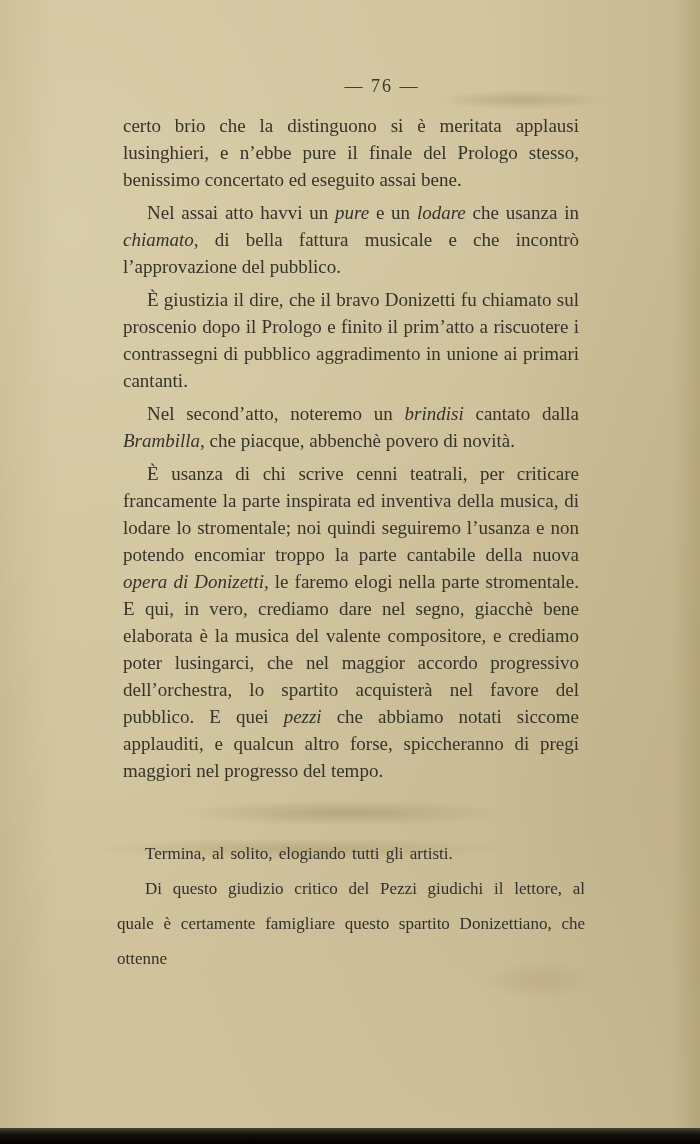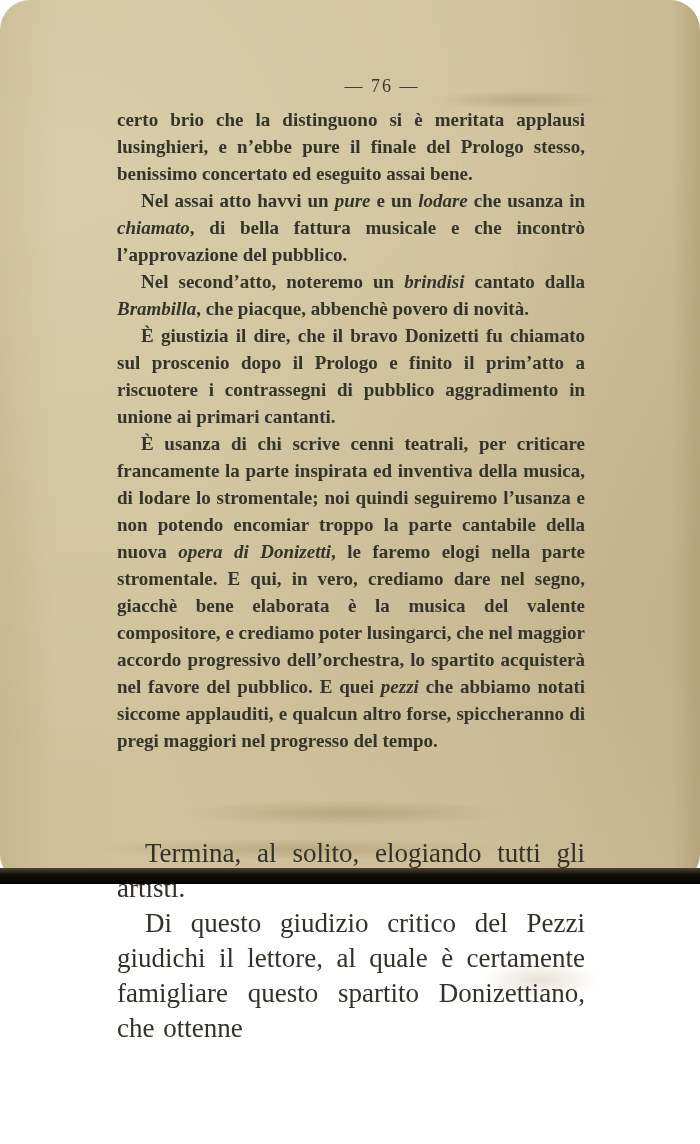--- a/index.html
+++ b/index.html
@@ -8,28 +8,27 @@
   }
   body {
     width: 700px;
     height: 1144px;
     overflow: hidden;
     font-family: "Liberation Serif", "DejaVu Serif", serif;
   }
   .page {
     position: relative;
     width: 700px;
-    height: 884px;
+    height: 1144px;
     background:
       radial-gradient(ellipse at 85% 70%, rgba(120,100,60,0.10), rgba(0,0,0,0) 55%),
       radial-gradient(ellipse at 10% 20%, rgba(255,250,225,0.20), rgba(0,0,0,0) 60%),
       linear-gradient(90deg, #c4b68d 0%, #cfc29b 8%, #d0c39d 70%, #c8ba92 96%, #b7a87e 100%);
     background-color: #cec19c;
     color: #35342b;
-    border-radius: 30px;
   }
   .page-number {
     position: absolute;
     top: 76px;
     left: 0;
     width: 100%;
     text-align: center;
     font-size: 18px;
     letter-spacing: 2px;
     padding-left: 64px;
@@ -40,36 +39,35 @@
     position: absolute;
     top: 106px;
     left: 117px;
     width: 468px;
     font-size: 19px;
     line-height: 27px;
     text-align: justify;
     color: #35342b;
   }
   .text-block p {
-    margin: 0;
+    margin: 6px;
     padding: 0;
-    font-weight: bold;
   }
   .text-block p.indent {
     text-indent: 24px;
   }
   .it {
     font-style: italic;
   }
   .bottom-block {
     position: absolute;
     top: 836px;
     left: 117px;
     width: 468px;
-    font-size: 27px;
+    font-size: 17px;
     line-height: 35px;
     text-align: justify;
     word-spacing: 2px;
     color: #32312a;
   }
   .bottom-block p {
     margin: 0;
     padding: 0;
   }
   .bottom-block p.indent {
@@ -112,22 +110,22 @@
   <div class="stain stain-1"></div>
   <div class="stain stain-2"></div>
   <div class="stain stain-3"></div>
   <div class="stain stain-4"></div>
 
   <div class="page-number">— 76 —</div>
 
   <div class="text-block" id="main-block">
       <p><span>certo brio che la distinguono si è meritata applausi lusinghieri, e n’ebbe pure il finale del Prologo stesso, benissimo concertato ed eseguito assai bene.</span></p>
       <p class="indent"><span>Nel assai atto havvi un </span><span class="it">pure</span><span> e un </span><span class="it">lodare</span><span> che usanza in </span><span class="it">chiamato</span><span>, di bella fattura musicale e che incontrò l’approvazione del pubblico.</span></p>
+      <p class="indent"><span>È giustizia il dire, che il bravo Donizetti fu chiamato sul proscenio dopo il Prologo e finito il prim’atto a riscuotere i contrassegni di pubblico aggradimento in unione ai primari cantanti.</span></p>
       <p class="indent"><span>Nel second’atto, noteremo un </span><span class="it">brindisi</span><span> cantato dalla </span><span class="it">Brambilla</span><span>, che piacque, abbenchè povero di novità.</span></p>
-      <p class="indent"><span>È giustizia il dire, che il bravo Donizetti fu chiamato sul proscenio dopo il Prologo e finito il prim’atto a riscuotere i contrassegni di pubblico aggradimento in unione ai primari cantanti.</span></p>
       <p class="indent"><span>È usanza di chi scrive cenni teatrali, per criticare francamente la parte inspirata ed inventiva della musica, di lodare lo stromentale; noi quindi seguiremo l’usanza e non potendo encomiar troppo la parte cantabile della nuova </span><span class="it">opera di Donizetti</span><span>, le faremo elogi nella parte stromentale. E qui, in vero, crediamo dare nel segno, giacchè bene elaborata è la musica del valente compositore, e crediamo poter lusingarci, che nel maggior accordo progressivo dell’orchestra, lo spartito acquisterà nel favore del pubblico. E quei </span><span class="it">pezzi</span><span> che abbiamo notati siccome applauditi, e qualcun altro forse, spiccheranno di pregi maggiori nel progresso del tempo.</span></p>
     </div>
 
   <div class="bottom-block" id="bottom-block">
       <p class="indent"><span>Termina, al solito, elogiando tutti gli artisti.</span></p>
       <p class="indent"><span>Di questo giudizio critico del Pezzi giudichi il lettore, al quale è certamente famigliare questo spartito Donizettiano, che ottenne</span></p>
     </div>
 
   <div class="scan-bar"></div>
 

